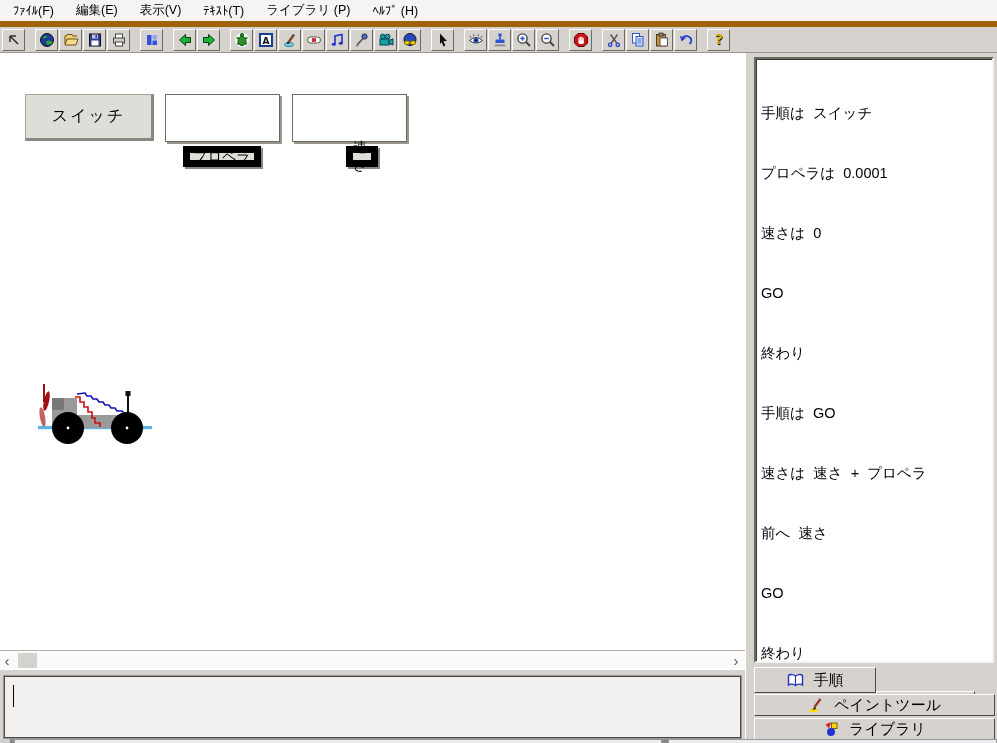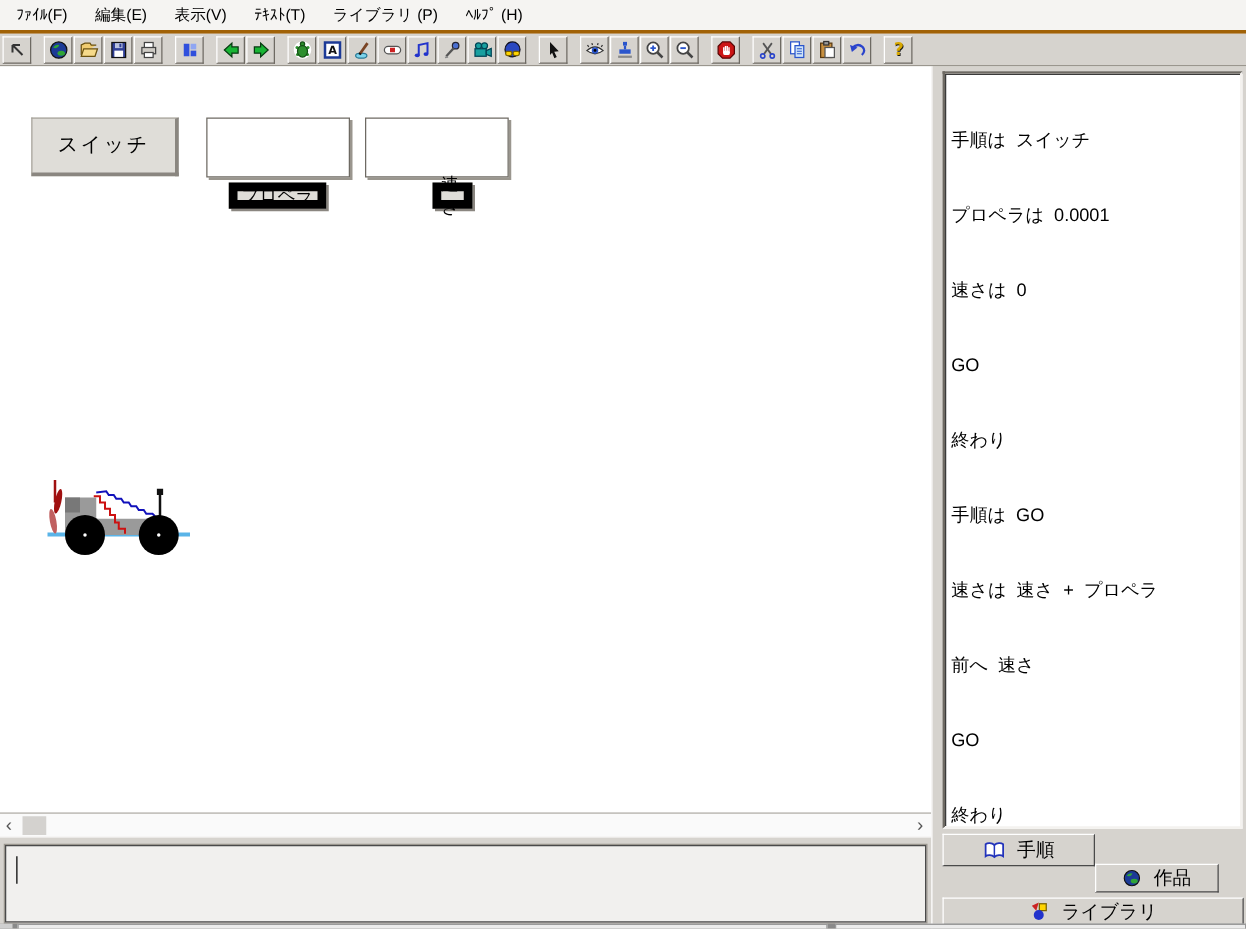--- a/index.html
+++ b/index.html
@@ -6,21 +6,21 @@
   html,body { width:997px; height:743px; overflow:hidden; }
   body {
     position:relative;
     font-family:"Liberation Sans","DejaVu Sans",sans-serif;
     background:#d6d3ce; color:#000;
   }
 
   
   .menubar {
     position:absolute; left:0; top:0; width:997px; height:27px;
-    background:#f5f4f2; border-bottom:3px solid #a16207;
+    background:#f5f4f2; border-bottom:6px solid #a16207;
     display:flex; align-items:center; padding-left:2px;
     font-size:12.5px;
   }
   .menu-item { padding:5px 11px; cursor:default; }
 
   
   .toolbar {
     position:absolute; left:0; top:27px; width:997px; height:26px;
     background:#d6d3ce; border-bottom:1px solid #9a968e;
     display:flex; align-items:center; padding-left:2px;
@@ -34,21 +34,21 @@
   }
   .tbtn svg { display:block; }
   .tgap { width:9px; flex:0 0 auto; }
 
   
   .canvas {
     position:absolute; left:0; top:53px; width:745px; height:597px;
     background:#ffffff;
   }
   .switch-btn {
-    position:absolute; left:25px; top:41px; width:118px; height:47px;
+    position:absolute; left:25px; top:41px; width:129px; height:47px;
     background:#dfddd8;
     border:1px solid #a8a49c;
     border-right:3px solid #8a8680; border-bottom:3px solid #8a8680;
     font-size:16px; letter-spacing:2px;
     display:flex; align-items:center; justify-content:center;
     font-family:inherit; cursor:pointer;
   }
   .tbox {
     position:absolute; top:41px; width:115px; height:48px;
     background:#fff; border:1px solid #6e6a63;
@@ -407,20 +407,28 @@
 
   <button class="rtab tab-works">
     <svg width="15" height="15" viewBox="0 0 16 16">
         <circle cx="8" cy="8" r="6.5" fill="#1c3a96" stroke="#111"></circle>
         <path d="M3.5,6 q2,-3 5,-2 q-1,2.5 -3.5,2.5 z" fill="#2fa437"></path>
         <ellipse cx="10" cy="10.5" rx="3" ry="2" fill="#2fa437"></ellipse>
       </svg>
     <span>作品</span>
   </button>
 
+  <button class="rtab tab-paint">
+    <svg width="16" height="16" viewBox="0 0 16 16">
+        <ellipse cx="5.5" cy="13.2" rx="4.5" ry="1.8" fill="#ffdd00"></ellipse>
+        <line x1="12.5" y1="2" x2="6.5" y2="10" stroke="#993322" stroke-width="2.2"></line>
+        <polygon points="6.8,9.5 4.2,13 8.2,12 " fill="#222"></polygon>
+      </svg>
+    <span>ペイントツール</span>
+  </button>
 
   <button class="rtab tab-lib">
     <svg width="16" height="16" viewBox="0 0 16 16">
         <polygon points="2.5,3.5 8,1 6,7.5" fill="#cc2222"></polygon>
         <rect x="8.5" y="2" width="5.5" height="5.5" fill="#ffd400" stroke="#7a6200"></rect>
         <circle cx="8" cy="11" r="4" fill="#2233cc"></circle>
       </svg>
     <span>ライブラリ</span>
   </button>
 </div>

